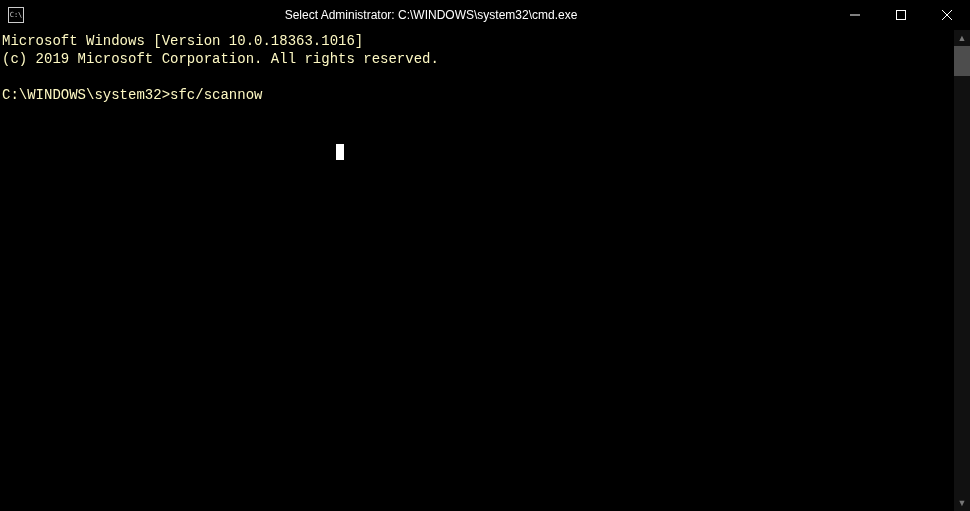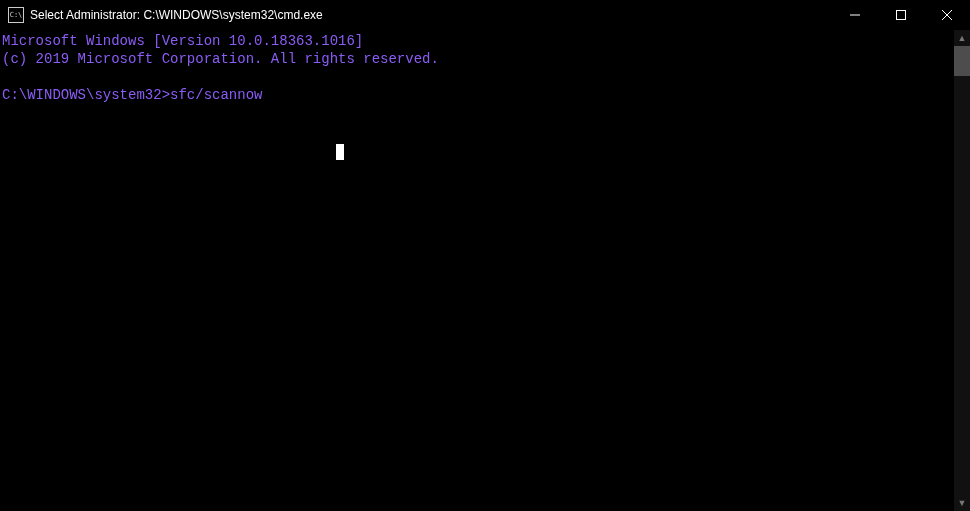--- a/index.html
+++ b/index.html
@@ -25,39 +25,39 @@
       margin: 0 6px 0 8px;
       border: 1px solid #ccc;
       display: flex;
       align-items: center;
       justify-content: center;
       font-size: 7px;
       color: #ccc;
       font-family: monospace;
       background: #000;
     }
-    .titlebar-title { flex: 1; }
+    .titlebar-title { flex: 1; text-align: center; }
     .titlebar-controls { display: flex; }
     .titlebar-btn {
       width: 46px;
       height: 30px;
       display: flex;
       align-items: center;
       justify-content: center;
       color: #fff;
     }
     .titlebar-btn svg { width: 10px; height: 10px; }
     .terminal {
       position: absolute;
       top: 30px;
       left: 0;
       right: 16px;
       bottom: 0;
       background: #000;
-      color: #8b5cf6;
+      color: #fef9c3;
       font-family: Consolas, "Courier New", monospace;
       font-size: 14px;
       line-height: 18px;
       padding: 2px 0 0 2px;
       white-space: pre;
     }
     .scrollbar {
       position: absolute;
       top: 30px;
       right: 0;

